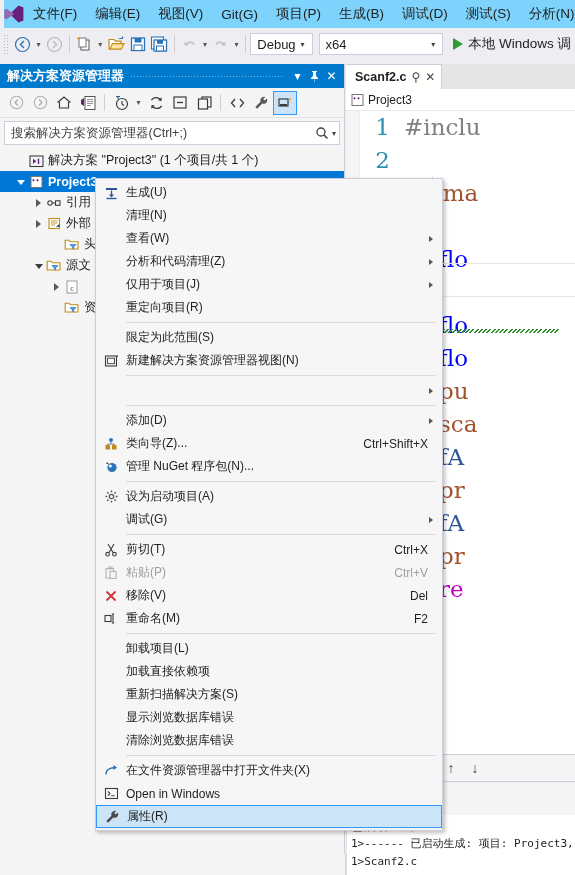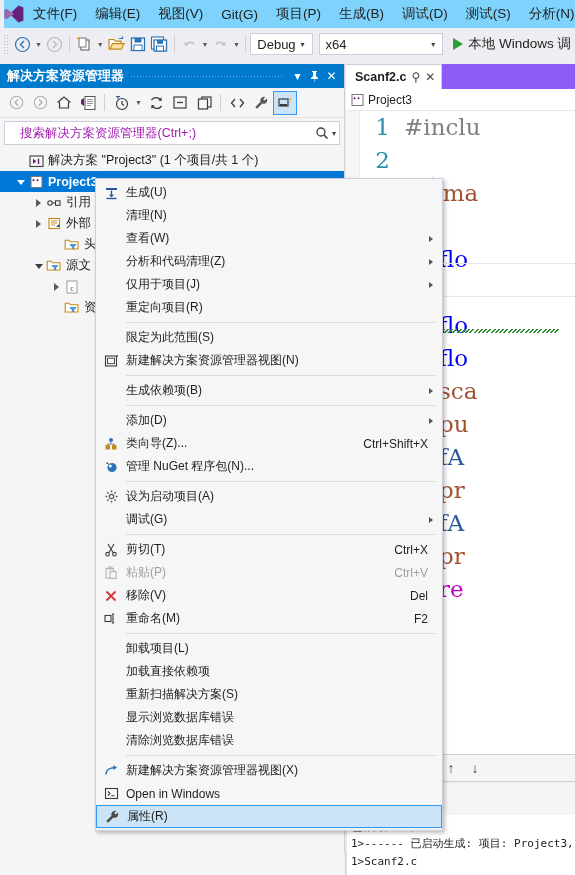--- a/index.html
+++ b/index.html
@@ -68,35 +68,35 @@
     height: 30px; display: flex; align-items: center; padding: 0 4px;
     background: #f5f5f5; border-bottom: 1px solid #e3e3e6;
   }
   .se-tb { width: 24px; height: 24px; display: flex; align-items: center; justify-content: center; }
   .se-tb.active { border: 1px solid #3399ff; background: #cce4f7; }
   .se-sep { width: 1px; height: 17px; background: #cfcfd4; margin: 0 4px; }
   .se-search {
     height: 24px; margin: 3px 4px; border: 1px solid #cccedb; background: #fff;
     display: flex; align-items: center; padding: 0 3px 0 6px;
   }
-  .se-search .ph { flex: 1; color: #a21caf; font-size: 12.5px; margin-left: 9px; }
+  .se-search .ph { flex: 1; color: #404040; font-size: 12.5px; }
   .tree { padding-top: 2px; font-size: 12.5px; }
   .tree-row { height: 21px; display: flex; align-items: center; white-space: nowrap; }
   .tree-row.selected { background: #0078d7; color: #fff; font-weight: 600; }
   .tw { width: 13px; display: flex; align-items: center; justify-content: center; }
   .tw .arrow-c { width: 0; height: 0; border-left: 5px solid #5a5a5a; border-top: 4px solid transparent; border-bottom: 4px solid transparent;}
   .tree-row.selected .arrow-o, .tree-row.selected .arrow-c { border-color: transparent; }
   .tw .arrow-o { width: 0; height: 0; border-top: 5px solid #3c3c3c; border-left: 4px solid transparent; border-right: 4px solid transparent; margin-top: 2px;}
   .tree-row.selected .arrow-o { border-top-color: #fff; }
   .ticon { width: 18px; display: flex; align-items: center; justify-content: center; }
   .tlabel { padding-left: 3px; }
 
   
   .editor-wrap { position: absolute; left: 346px; top: 64px; width: 229px; height: 690px; background: #fff; }
-  .tabstrip { height: 25px; background: #8b5cf6; display: flex; }
+  .tabstrip { height: 25px; background: #e5e5e5; display: flex; }
   .tab {
     height: 25px; background: #fffffe; border-top: 1px solid #cccedb; border-right: 1px solid #cccedb;
     display: flex; align-items: center; gap: 5px; padding: 0 6px 0 9px; font-size: 12.5px; font-weight: bold;
   }
   .tab .pin, .tab .x { font-size: 12px; color: #444; font-weight: normal; }
   .bcbar { height: 22px; background: #fff; border-bottom: 1px solid #e9e9ec; display: flex; align-items: center; padding-left: 5px; gap: 4px; font-size: 12px;}
   .code-area { position: relative; height: 643px; background: #fff; overflow: hidden; display: flex; }
   .gutter-ind { width: 14px; background: #f5f5f5; border-right: 1px solid #ececec; position: relative;}
   .chg-bar { position: absolute; left: 3px; width: 6px; background: #1e7c1e; }
   .linenos { width: 34px; text-align: right; padding-right: 4px; }
@@ -496,22 +496,22 @@
         <div class="squiggle" style="left:45px;top:218px;width:120px"></div>
 
         <div class="cline" style="padding-left:10px"><span class="pp">#inclu</span></div>
         <div class="cline"></div>
         <div class="cline" style="padding-left:10px"><span class="kw">int</span><span class="plain"> </span><span class="fn">ma</span></div>
         <div class="cline" style="padding-left:10px"><span class="plain">{</span></div>
         <div class="cline" style="padding-left:45px"><span class="kw">flo</span></div>
         <div class="cline"></div>
         <div class="cline" style="padding-left:45px"><span class="kw">flo</span></div>
         <div class="cline" style="padding-left:45px"><span class="kw">flo</span></div>
+        <div class="cline" style="padding-left:45px"><span class="fn">pu</span></div>
         <div class="cline" style="padding-left:45px"><span class="fn">sca</span></div>
-        <div class="cline" style="padding-left:45px"><span class="fn">pu</span></div>
         <div class="cline" style="padding-left:45px"><span class="id">fA</span></div>
         <div class="cline" style="padding-left:45px"><span class="fn">pr</span></div>
         <div class="cline" style="padding-left:45px"><span class="id">fA</span></div>
         <div class="cline" style="padding-left:45px"><span class="fn">pr</span></div>
         <div class="cline" style="padding-left:45px"><span class="ret">re</span></div>
         <div class="cline" style="padding-left:10px"><span class="plain">}</span></div>
       </div>
     </div>
   </div>
 
@@ -598,21 +598,20 @@
             <path d="M12.5 2 14 1 14 3Z" fill="#3c3c3c"></path>
           </svg>
       </span>
       <span class="lb">新建解决方案资源管理器视图(N)</span>
     </div>
 
     <div class="ctx-sep"></div>
 
     <div class="ctx-item">
       <span class="ic"></span>
-      <span class="lb">生成依赖项(B)</span>
       <span class="sub"></span>
     </div>
 
     <div class="ctx-sep"></div>
 
     <div class="ctx-item">
       <span class="ic"></span>
       <span class="lb">添加(D)</span>
       <span class="sub"></span>
     </div>
@@ -727,21 +726,21 @@
 
     <div class="ctx-sep"></div>
 
     <div class="ctx-item">
       <span class="ic">
         <svg width="15" height="14" viewBox="0 0 15 14" class="ico-svg">
             <path d="M2 10.5C2 5 7.5 3.5 11.5 3.5" fill="none" stroke="#2b73b8" stroke-width="1.4"></path>
             <path d="M9.5 1 13 3.5 9.5 6Z" fill="#2b73b8"></path>
           </svg>
       </span>
-      <span class="lb">新建解决方案资源管理器视图(X)</span>
+      <span class="lb">在文件资源管理器中打开文件夹(X)</span>
     </div>
     <div class="ctx-item">
       <span class="ic">
         <svg width="15" height="13" viewBox="0 0 15 13" class="ico-svg">
             <rect x="1.5" y="1.5" width="12" height="10" fill="none" stroke="#3c3c3c" stroke-width="1.1"></rect>
             <path d="M4 4.5 6 6.5 4 8.5 M7.2 8.8 10.5 8.8" stroke="#3c3c3c" stroke-width="1.1" fill="none"></path>
           </svg>
       </span>
       <span class="lb">Open in Windows</span>
     </div>

